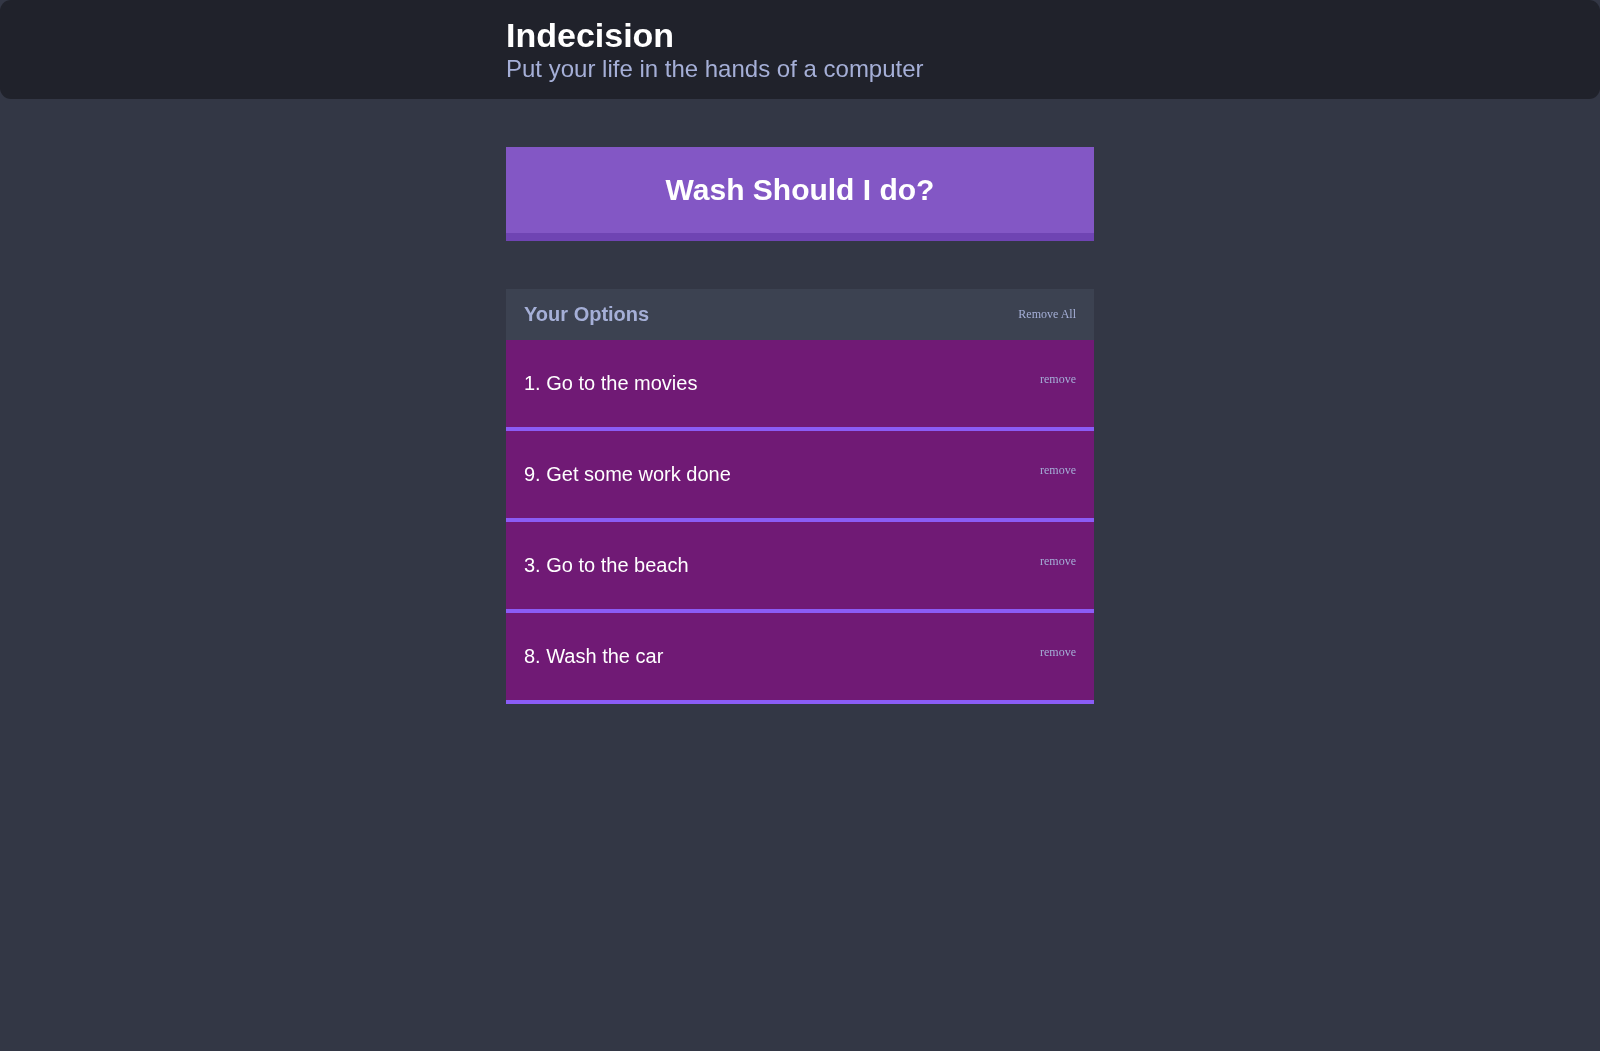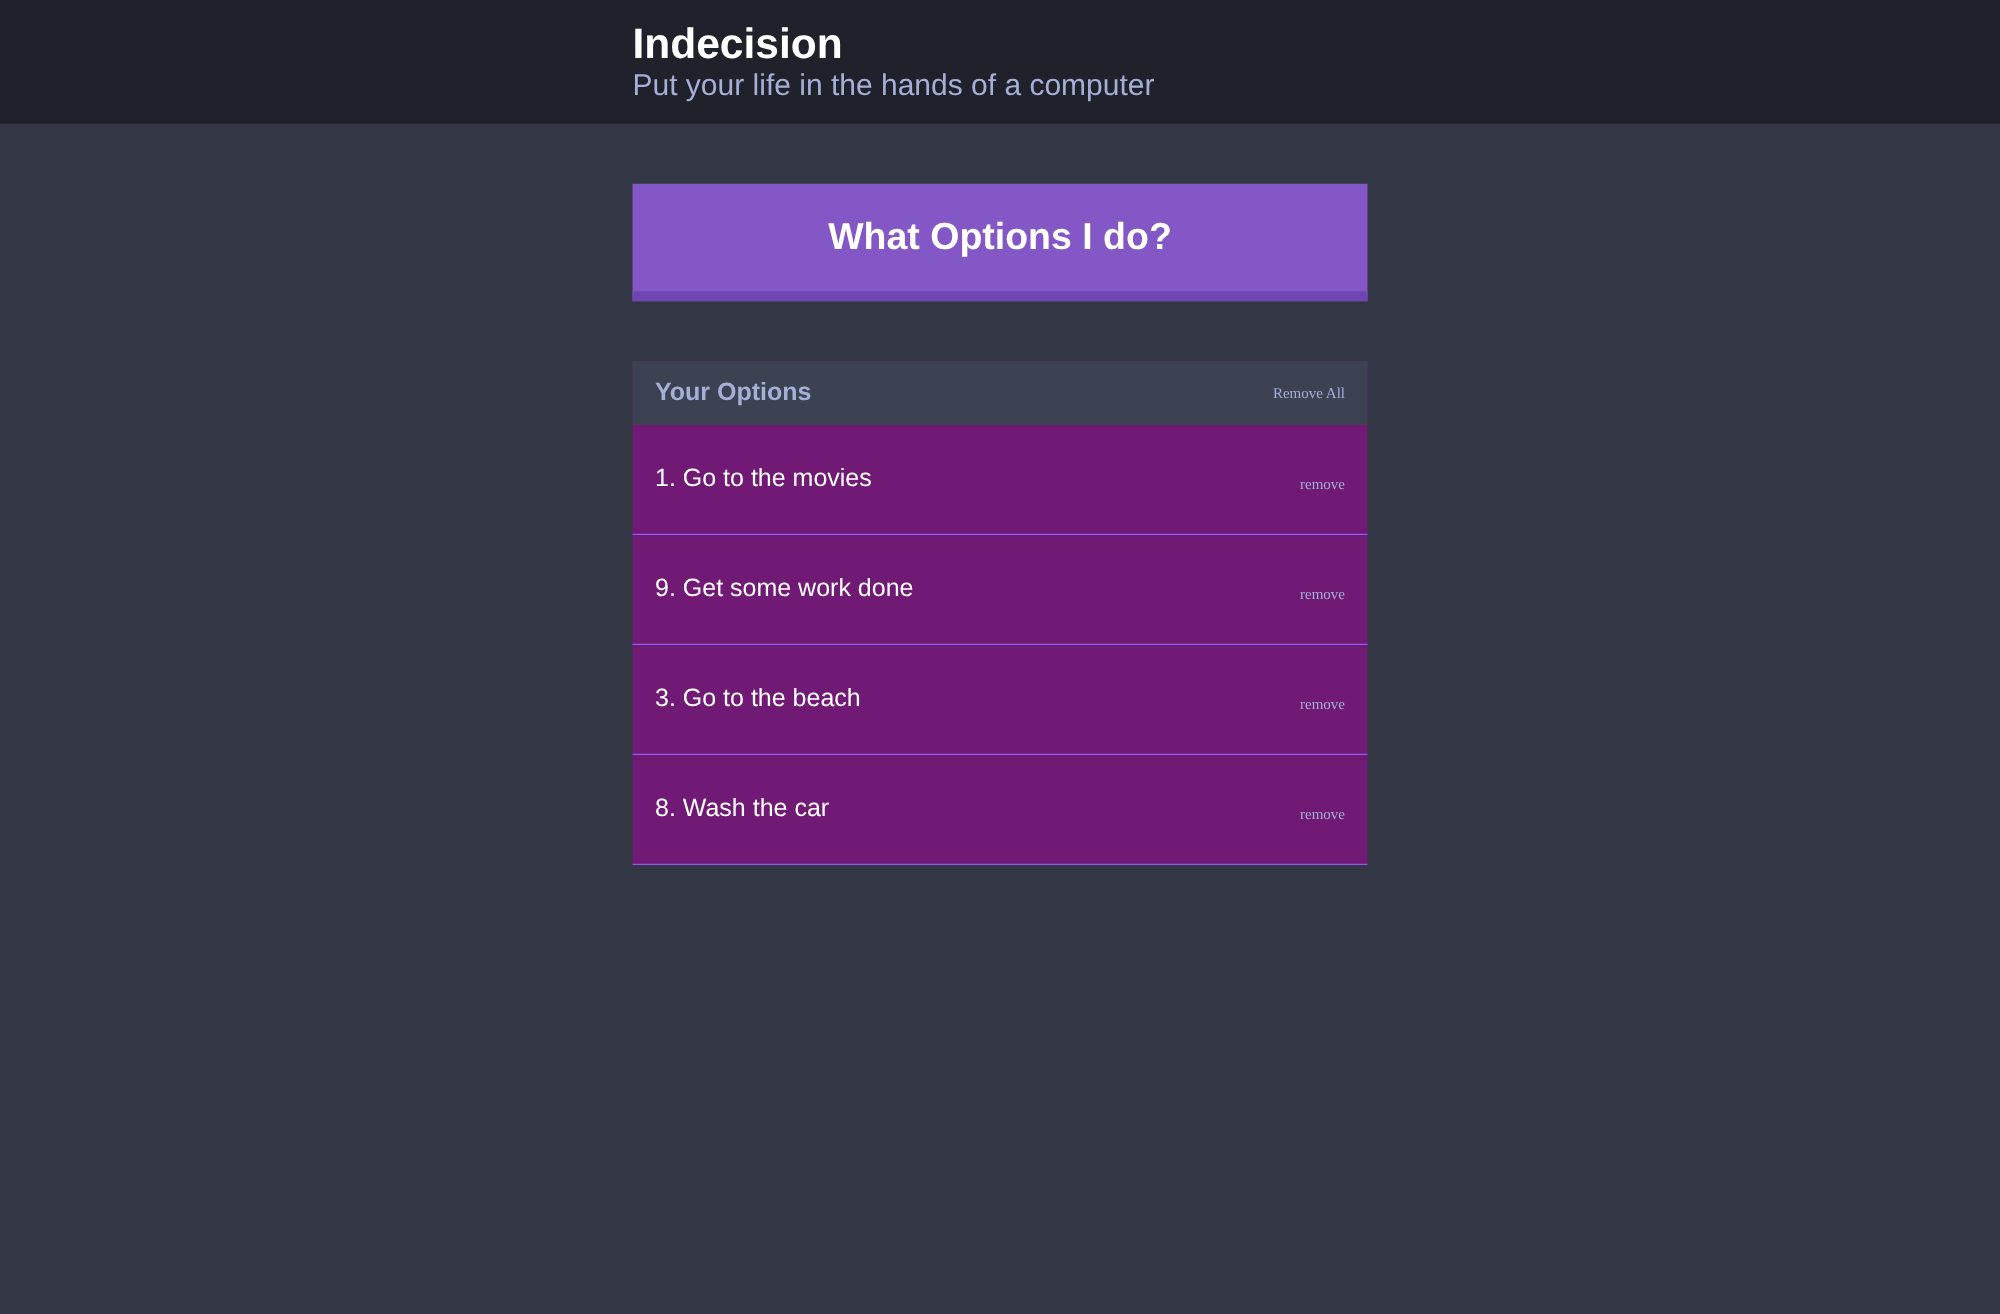--- a/index.html
+++ b/index.html
@@ -8,20 +8,21 @@
       box-sizing: border-box;
     }
     body {
       font-family: -apple-system, BlinkMacSystemFont, "Segoe UI", Helvetica, Arial, sans-serif;
       background-color: #333745;
       min-height: 100vh;
     }
     .header {
       background-color: #20222b;
       padding: 16px 0;
+      border-radius: 11px;
     }
     .container {
       max-width: 620px;
       margin: 0 auto;
       padding: 0 16px;
     }
     .header-title {
       color: #ffffff;
       font-size: 34px;
       font-weight: bold;
@@ -69,23 +70,23 @@
       border: none;
       color: #a5afd7;
       font-size: 12px;
       cursor: pointer;
       font-family: Liberation Serif, serif;
       padding: 0;
     }
     .option {
       display: flex;
       justify-content: space-between;
-      align-items: flex-end;
+      align-items: flex-start;
       padding: 32px 18px;
-      border-bottom: 1px solid #8b5cf6;
+      border-bottom: 4px solid #8b5cf6;
     }
     .option-text {
       color: #ffffff;
       font-size: 20px;
       word-break: break-word;
     }
     .add-option {
       padding: 16px;
       display: flex;
       gap: 14px;
@@ -116,21 +117,21 @@
 <body>
 
 <div class="header">
   <div class="container">
     <h1 class="header-title">Indecision</h1>
     <h2 class="header-subtitle">Put your life in the hands of a computer</h2>
   </div>
 </div>
 
 <div class="container">
-  <button class="big-button">What Options I do?</button>
+  <button class="big-button">Wash Should I do?</button>
 
   <div class="widget">
     <div class="widget-header">
       <h3 class="widget-header-title">Your Options</h3>
       <button class="button-link">Remove All</button>
     </div>
 
     <div id="options-list">
         <div class="option">
           <p class="option-text">1. Go to the movies</p>

